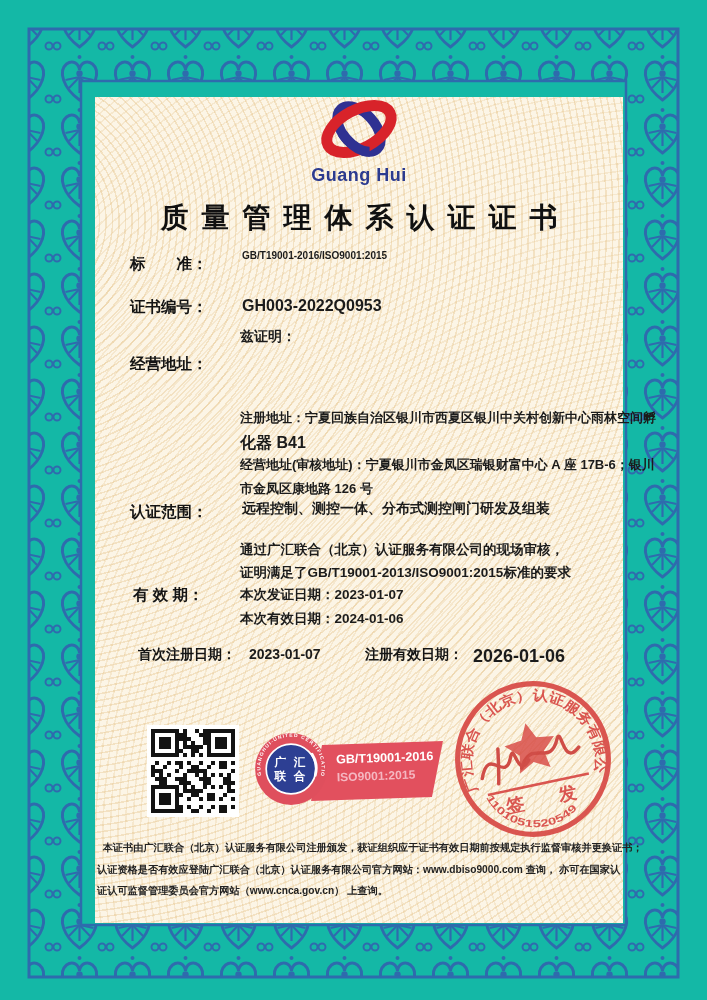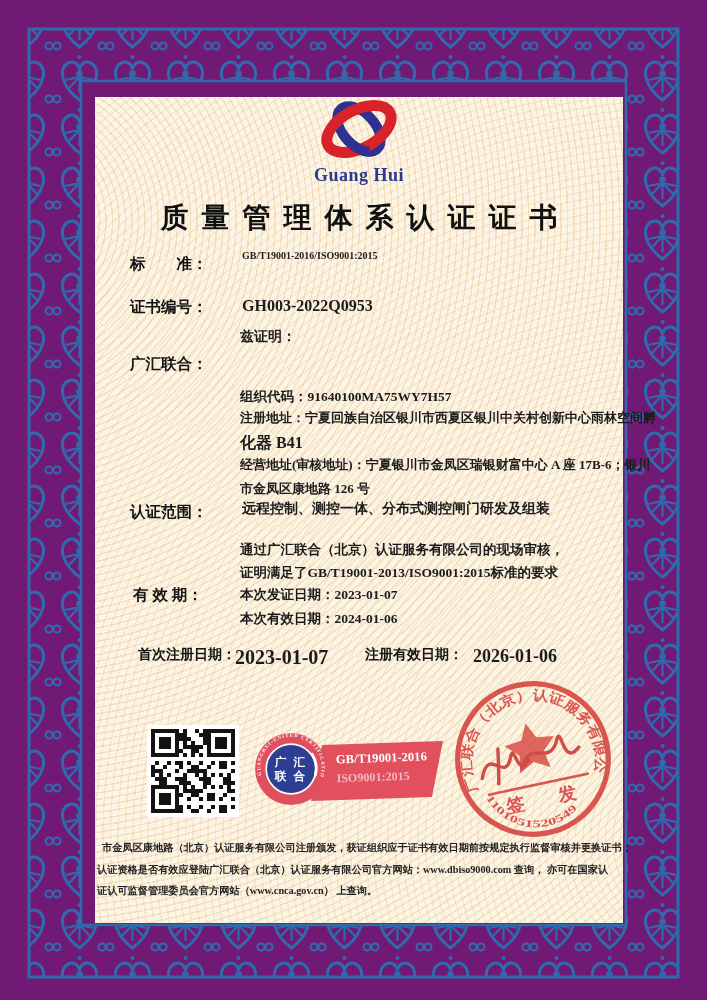--- a/index.html
+++ b/index.html
@@ -1,17 +1,17 @@
 <!DOCTYPE html>
 <html><head>
 <meta charset="utf-8">
 <style>
   html,body{margin:0;padding:0;background:#ffffff;}
-  .page{position:relative;width:707px;height:1000px;background:#701a75;overflow:hidden;
-        font-family:Liberation Serif, serif;}
+  .page{position:relative;width:707px;height:1000px;background:#14b8a6;overflow:hidden;
+        font-family:Liberation Sans, sans-serif;}
   .border-svg{position:absolute;left:0;top:0;}
   .inner{position:absolute;left:95px;top:97px;width:528px;height:826px;
          background-color:#fcf5e6;
          background-image:
            repeating-radial-gradient(circle at -15% 15%, rgba(224,184,118,0) 0 5px, rgba(224,184,118,.32) 5px 6.5px),
            repeating-radial-gradient(circle at 115% 90%, rgba(224,184,118,0) 0 6px, rgba(224,184,118,.22) 6px 7.5px);}
   .abs{position:absolute;}
   .lbl{font-weight:bold;color:#141414;font-size:15.5px;white-space:pre;}
   .val{font-weight:bold;color:#1b1b1b;white-space:pre;}
   .logo-wrap{position:absolute;left:0;top:-6px;width:100%;text-align:center;}
@@ -79,41 +79,40 @@
     <div class="title">质量管理体系认证证书</div>
 
     <span class="lbl abs" style="left:35px;top:157px">标　　准：</span>
     <span class="val abs" style="left:147px;top:153px;font-size:10px">GB/T19001-2016/ISO9001:2015</span>
 
     <span class="lbl abs" style="left:35px;top:200px">证书编号：</span>
     <span class="val abs" style="left:147px;top:200px;font-size:16px">GH003-2022Q0953</span>
 
     <span class="val abs" style="left:145px;top:231px;font-size:14px">兹证明：</span>
 
-    <span class="lbl abs" style="left:35px;top:257px">广汇联合：</span>
-
-    <span class="val abs" style="left:145px;top:291px;font-size:13.5px">组织代码：91640100MA75WY7H57</span>
+    <span class="lbl abs" style="left:35px;top:257px">经营地址：</span>
+
 
     <span class="val abs" style="left:145px;top:312px;font-size:13px">注册地址：宁夏回族自治区银川市西夏区银川中关村创新中心雨林空间孵</span>
     <span class="val abs" style="left:145px;top:336px;font-size:16px">化器 B41</span>
     <span class="val abs" style="left:145px;top:359px;font-size:13px">经营地址(审核地址)：宁夏银川市金凤区瑞银财富中心 A 座 17B-6；银川</span>
     <span class="val abs" style="left:145px;top:383px;font-size:13px">市金凤区康地路 126 号</span>
 
     <span class="lbl abs" style="left:35px;top:405px">认证范围：</span>
     <span class="val abs" style="left:145px;top:444px;font-size:13.5px">通过广汇联合（北京）认证服务有限公司的现场审核，</span>
 
     <span class="val abs" style="left:147px;top:403px;font-size:14px">远程控制、测控一体、分布式测控闸门研发及组装</span>
     <span class="val abs" style="left:145px;top:467px;font-size:13.5px">证明满足了GB/T19001-2013/ISO9001:2015标准的要求</span>
 
     <span class="lbl abs" style="left:38px;top:488px">有 效 期：</span>
     <span class="val abs" style="left:145px;top:489px;font-size:13.5px">本次发证日期：2023-01-07</span>
     <span class="val abs" style="left:145px;top:513px;font-size:13.5px">本次有效日期：2024-01-06</span>
 
     <span class="lbl abs" style="left:43px;top:549px;font-size:14px">首次注册日期：</span>
-    <span class="val abs" style="left:140px;top:549px;font-size:20px">2023-01-07</span>
+    <span class="val abs" style="left:154px;top:549px;font-size:14px">2023-01-07</span>
     <span class="lbl abs" style="left:270px;top:549px;font-size:14px">注册有效日期：</span>
     <span class="val abs" style="left:378px;top:549px;font-size:18px">2026-01-06</span>
 
     <div class="qr">
       <svg width="84" height="84" viewBox="0 0 84 84" shape-rendering="crispEdges">
         <g id="qr-modules" fill="#131313">
             <rect x="0" y="0" width="4" height="4"></rect>
             <rect x="4" y="0" width="4" height="4"></rect>
             <rect x="8" y="0" width="4" height="4"></rect>
             <rect x="12" y="0" width="4" height="4"></rect>
@@ -377,19 +376,19 @@
         </g>
         <line x1="32" y1="104" x2="128" y2="104" stroke="#d6413d" stroke-width="2.4"></line>
         <text x="87" y="124" text-anchor="middle" font-size="17" font-weight="bold" letter-spacing="14">签 发</text>
         <text font-size="9.5" font-weight="bold" fill="#d6413d">
           <textPath href="#stampBot" textLength="100" lengthAdjust="spacingAndGlyphs">1101051520549</textPath>
         </text>
       </g>
     </svg>
 
     <div class="footer">
-      <div class="footer-line">  市金凤区康地路（北京）认证服务有限公司注册颁发，获证组织应于证书有效日期前按规定执行监督审核并更换证书；</div>
+      <div class="footer-line">  本证书由广汇联合（北京）认证服务有限公司注册颁发，获证组织应于证书有效日期前按规定执行监督审核并更换证书；</div>
       <div class="footer-line">认证资格是否有效应登陆广汇联合（北京）认证服务有限公司官方网站：www.dbiso9000.com 查询， 亦可在国家认</div>
       <div class="footer-line">证认可监督管理委员会官方网站（www.cnca.gov.cn） 上查询。</div>
     </div>
 
   </div>
 </div>
 
 </body></html>

